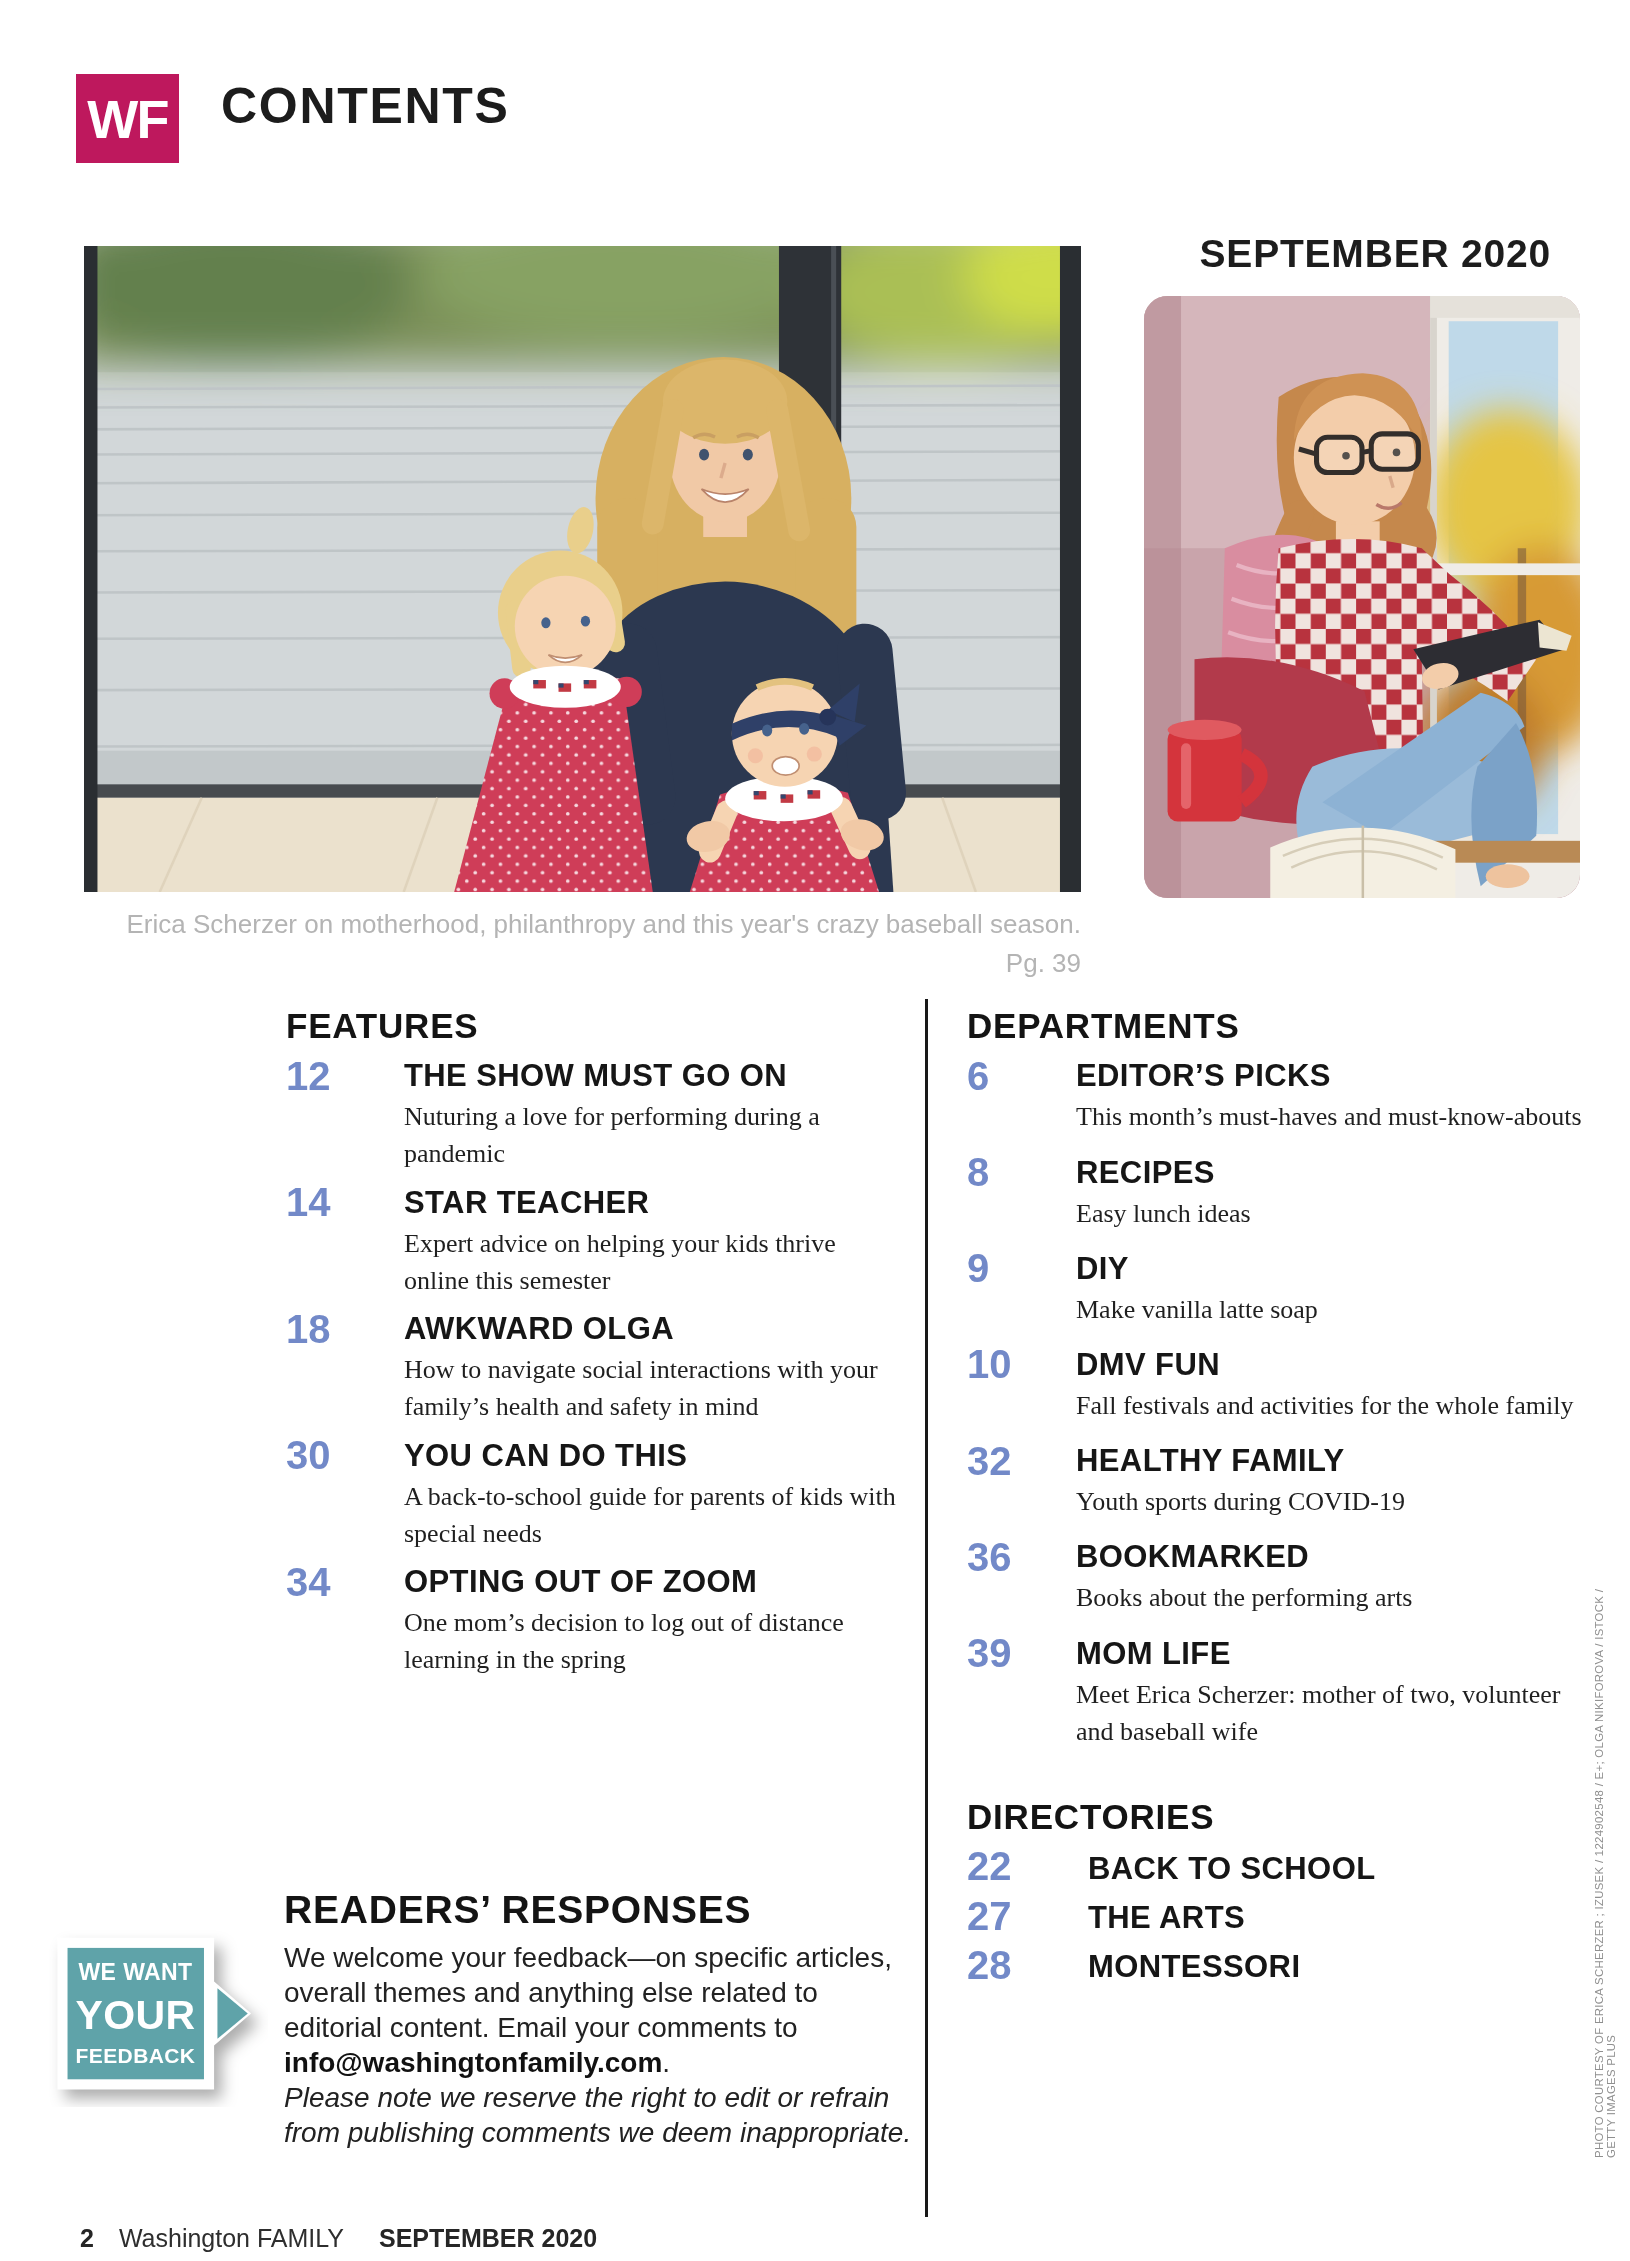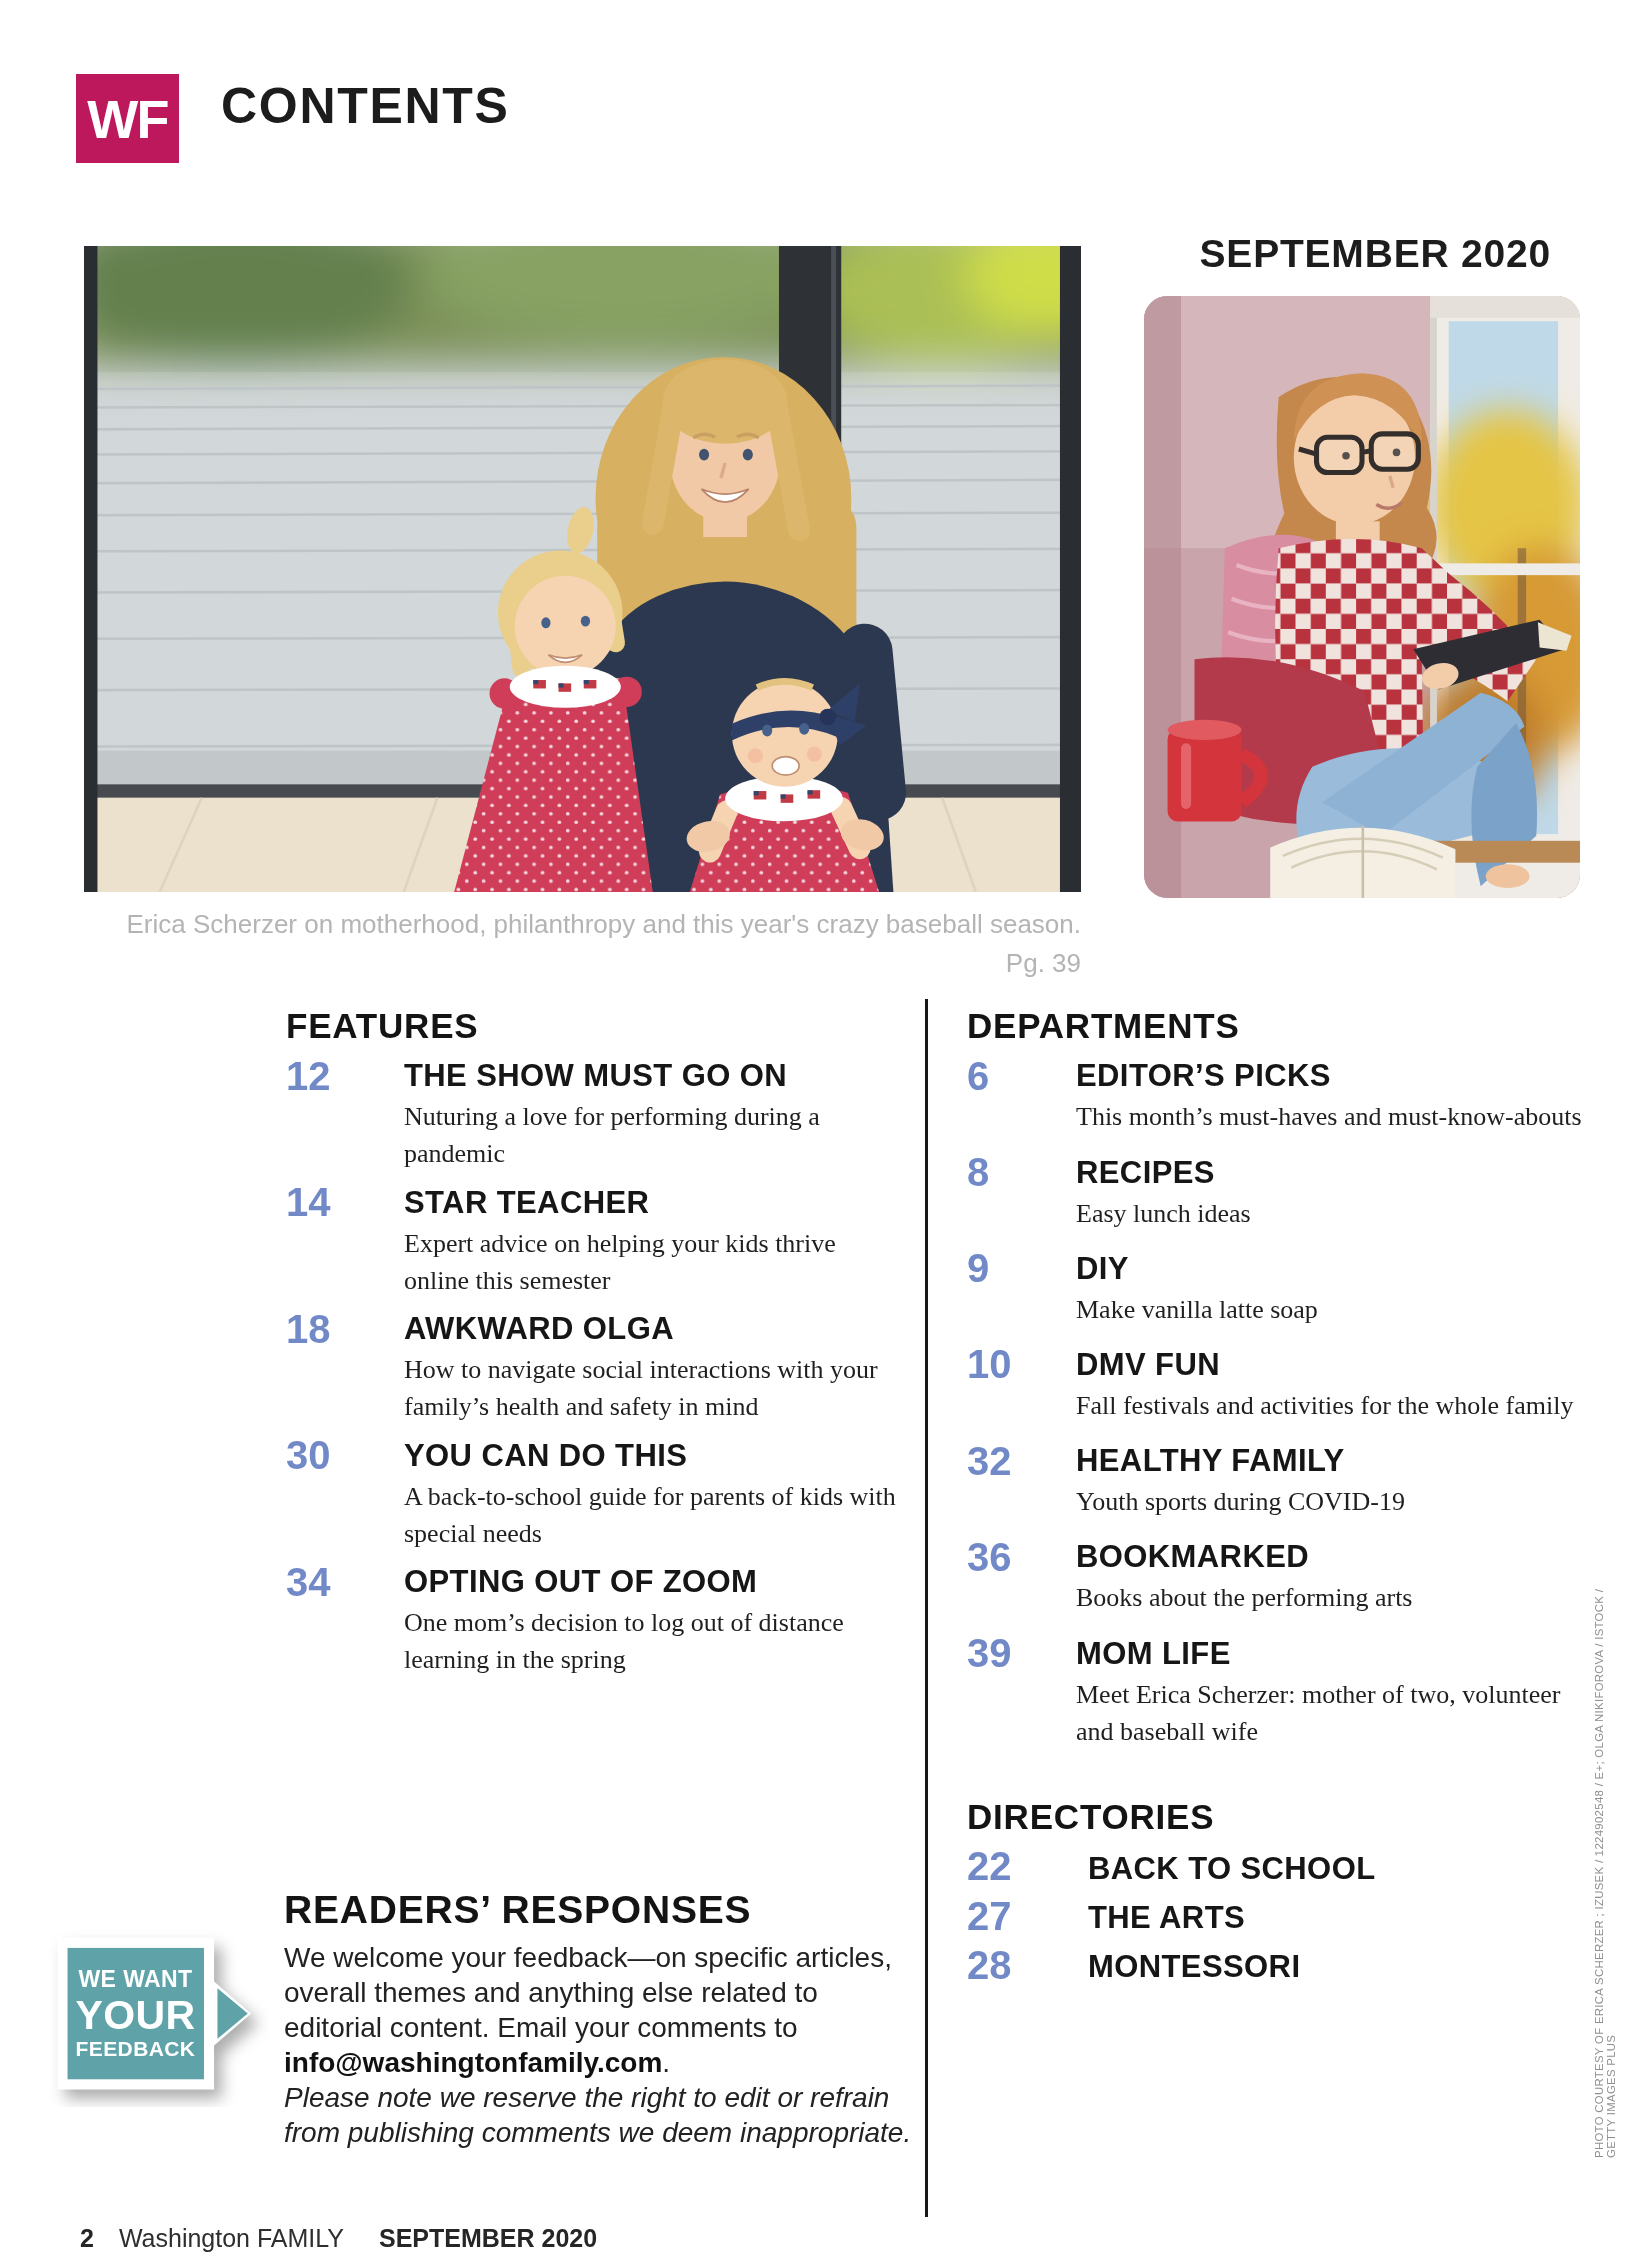--- a/index.html
+++ b/index.html
@@ -42,21 +42,21 @@
   
   .readers-heading{position:absolute;left:284px;top:1888px;font-size:39px;font-weight:800;letter-spacing:0.8px;color:#141414;}
   .readers-body{position:absolute;left:284px;top:1940px;width:623px;font-size:28px;line-height:35px;color:#222;}
   .readers-body .email{font-weight:800;color:#111;}
   .readers-note{position:absolute;left:284px;top:2080px;width:639px;font-size:28px;line-height:35px;font-style:italic;color:#222;}
 
   
   .badge{position:absolute;left:49px;top:1926px;width:219px;height:181px;}
   .badge svg{position:absolute;inset:0;}
   .badge-text{position:absolute;left:18.5px;top:22px;width:136px;height:131px;display:flex;flex-direction:column;
-              align-items:center;justify-content:center;color:#fff;gap:2px;}
+              align-items:center;justify-content:center;color:#fff;gap:9px;}
   .badge-l1{font-size:23px;font-weight:800;letter-spacing:0.4px;}
   .badge-l2{font-size:41px;font-weight:800;letter-spacing:0.4px;line-height:40px;}
   .badge-l3{font-size:21px;font-weight:800;letter-spacing:0.4px;}
 
   
   .footer{position:absolute;left:80px;top:2180px;display:flex;align-items:baseline;font-size:25px;color:#262626;}
   .footer .pg{font-weight:800;margin-right:25px;}
   .footer .mag{font-weight:400;margin-right:35px;color:#2e2e2e;margin-top:44px;}
   .footer .iss{font-weight:800;}
 

